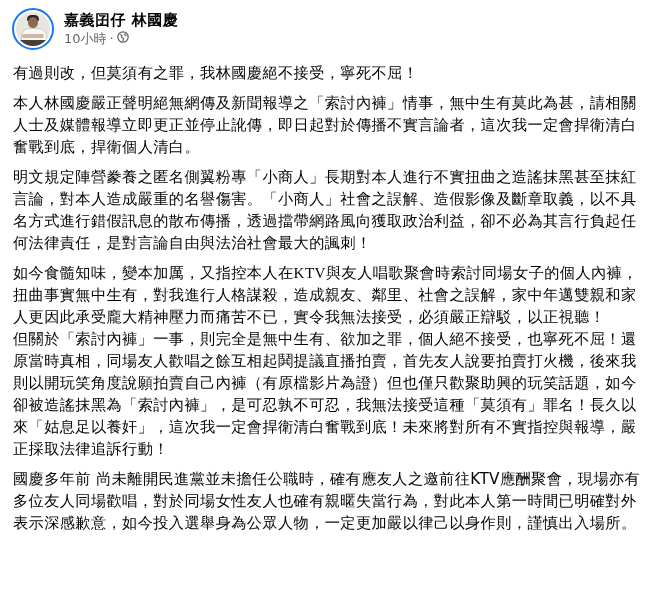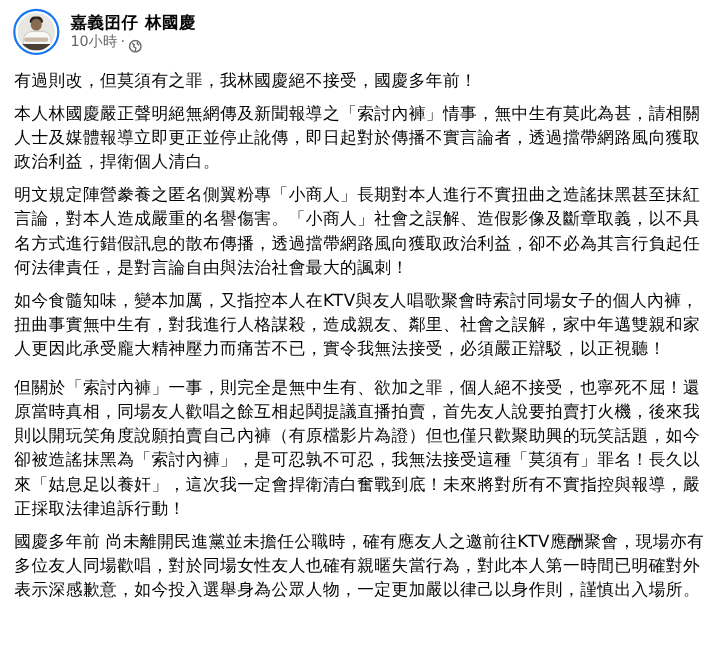--- a/index.html
+++ b/index.html
@@ -37,30 +37,30 @@
     background: #c9b8a4; border-radius: 2px;
   }
   .avatar .table {
     position: absolute; left: 0; top: 28px; width: 34px; height: 6px; background: #4a3d33;
   }
   .meta { margin-left: 10px; }
   .name {
     font-size: 15px; font-weight: bold; color: #050505; line-height: 20px; letter-spacing: 0.5px;
   }
   .sub {
-    font-size: 13px; color: #65676b; line-height: 18px; display: flex; align-items: flex-end;
+    font-size: 13px; color: #65676b; line-height: 18px; display: flex; align-items: flex-start;
   }
   .sub .dot { margin: 0 3px; }
   .globe-icon { display: inline-block; width: 12px; height: 12px; }
   .content {
     position: absolute; left: 13px; top: 62px; width: 630px;
     font-size: 15.2px; line-height: 22px; color: #050505; letter-spacing: 0.4px;
   }
   .para { margin: 0 0 8px 0; white-space: normal; word-break: break-all; }
-  .para.tight { margin-bottom: 13px; }
+  .para.tight { margin-bottom: 0; font-family: Liberation Serif, serif; }
 </style>
 </head>
 <body>
 
 <div class="post">
   <div class="header">
     <div class="avatar-ring">
       <div class="avatar">
         <div class="hair"></div>
         <div class="head"></div>
@@ -79,20 +79,20 @@
             <circle cx="6" cy="6" r="5.2" fill="none" stroke="#65676b" stroke-width="1.3"></circle>
             <path d="M3 3.5 L5 4.5 L4.5 6.5 L6.5 7.5 L6 10.5" fill="none" stroke="#65676b" stroke-width="1.2"></path>
             <path d="M8 2.2 L7.8 4 L9.6 5" fill="none" stroke="#65676b" stroke-width="1.2"></path>
           </svg>
         </span>
       </div>
     </div>
   </div>
 
   <div class="content">
-    <p class="para">有過則改，但莫須有之罪，我林國慶絕不接受，國慶多年前！</p>
-    <p class="para">本人林國慶嚴正聲明絕無網傳及新聞報導之「索討內褲」情事，無中生有莫此為甚，請相關人士及媒體報導立即更正並停止訛傳，即日起對於傳播不實言論者，透過擋帶網路風向獲取政治利益，捍衛個人清白。</p>
+    <p class="para">有過則改，但莫須有之罪，我林國慶絕不接受，寧死不屈！</p>
+    <p class="para">本人林國慶嚴正聲明絕無網傳及新聞報導之「索討內褲」情事，無中生有莫此為甚，請相關人士及媒體報導立即更正並停止訛傳，即日起對於傳播不實言論者，這次我一定會捍衛清白奮戰到底，捍衛個人清白。</p>
     <p class="para">明文規定陣營豢養之匿名側翼粉專「小商人」長期對本人進行不實扭曲之造謠抹黑甚至抹紅言論，對本人造成嚴重的名譽傷害。「小商人」社會之誤解、造假影像及斷章取義，以不具名方式進行錯假訊息的散布傳播，透過擋帶網路風向獲取政治利益，卻不必為其言行負起任何法律責任，是對言論自由與法治社會最大的諷刺！</p>
     <p class="para tight">如今食髓知味，變本加厲，又指控本人在KTV與友人唱歌聚會時索討同場女子的個人內褲，扭曲事實無中生有，對我進行人格謀殺，造成親友、鄰里、社會之誤解，家中年邁雙親和家人更因此承受龐大精神壓力而痛苦不已，實令我無法接受，必須嚴正辯駁，以正視聽！</p>
     <p class="para">但關於「索討內褲」一事，則完全是無中生有、欲加之罪，個人絕不接受，也寧死不屈！還原當時真相，同場友人歡唱之餘互相起鬨提議直播拍賣，首先友人說要拍賣打火機，後來我則以開玩笑角度說願拍賣自己內褲（有原檔影片為證）但也僅只歡聚助興的玩笑話題，如今卻被造謠抹黑為「索討內褲」，是可忍孰不可忍，我無法接受這種「莫須有」罪名！長久以來「姑息足以養奸」，這次我一定會捍衛清白奮戰到底！未來將對所有不實指控與報導，嚴正採取法律追訴行動！</p>
     <p class="para">國慶多年前 尚未離開民進黨並未擔任公職時，確有應友人之邀前往KTV應酬聚會，現場亦有多位友人同場歡唱，對於同場女性友人也確有親暱失當行為，對此本人第一時間已明確對外表示深感歉意，如今投入選舉身為公眾人物，一定更加嚴以律己以身作則，謹慎出入場所。</p>
   </div>
 </div>
 
 </body></html>

